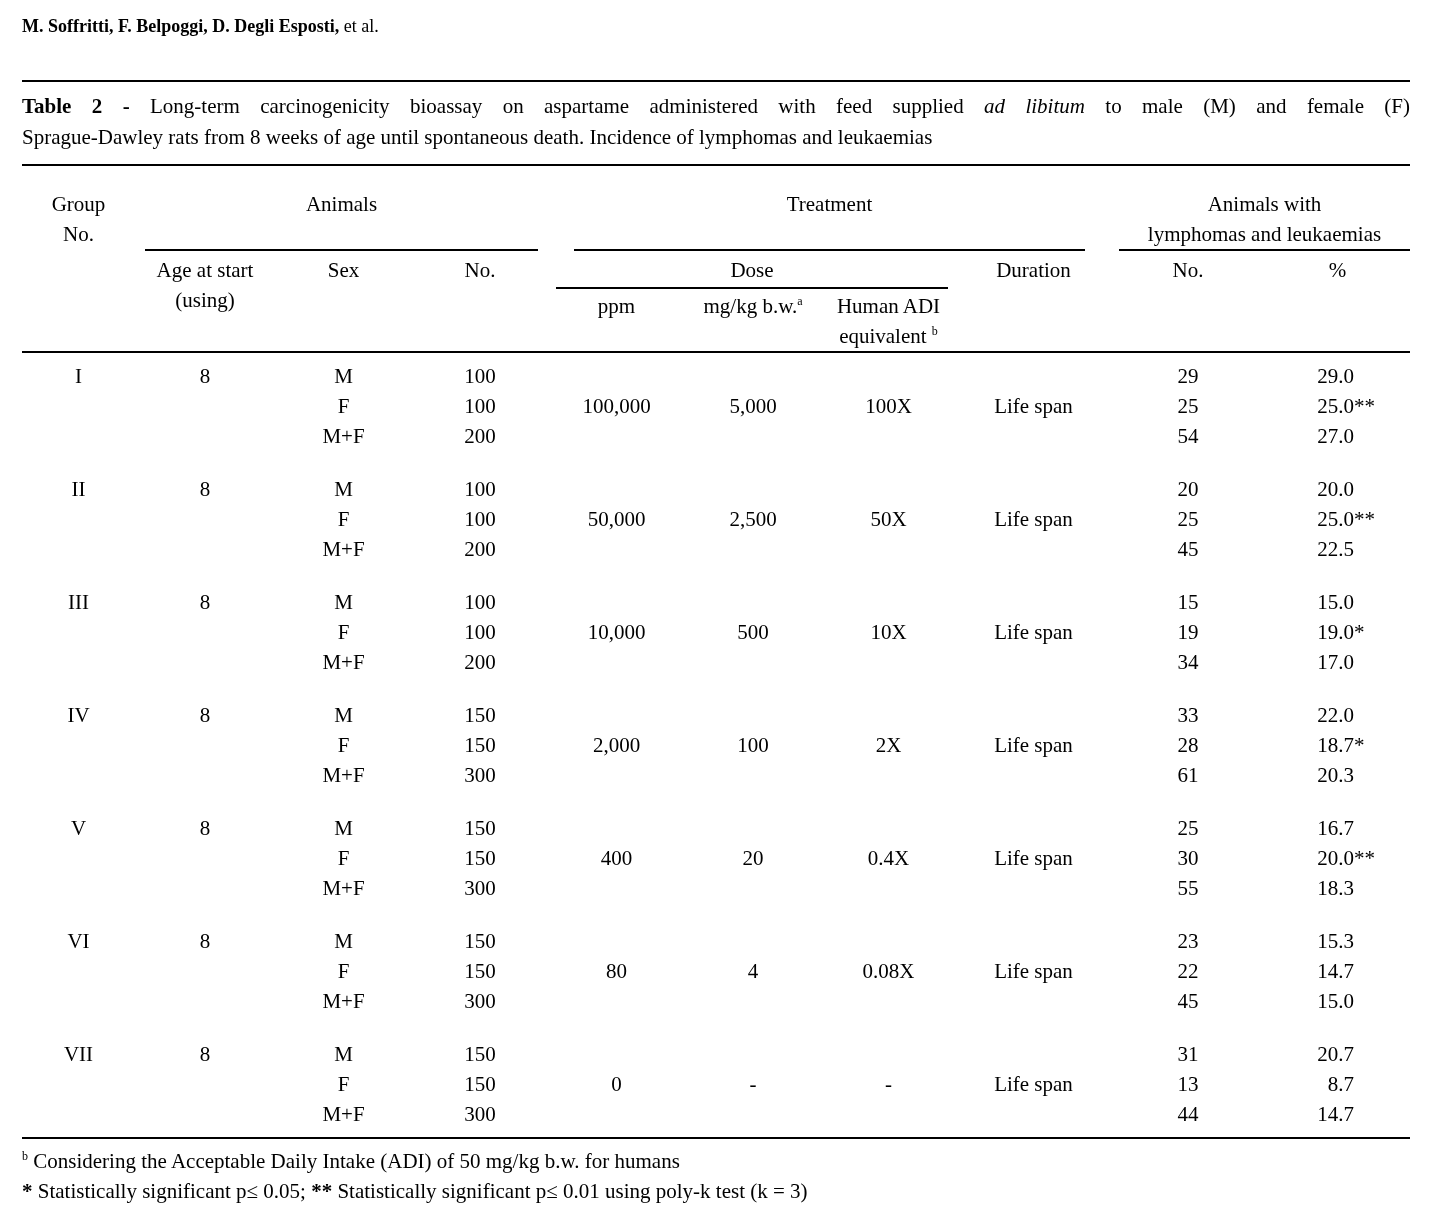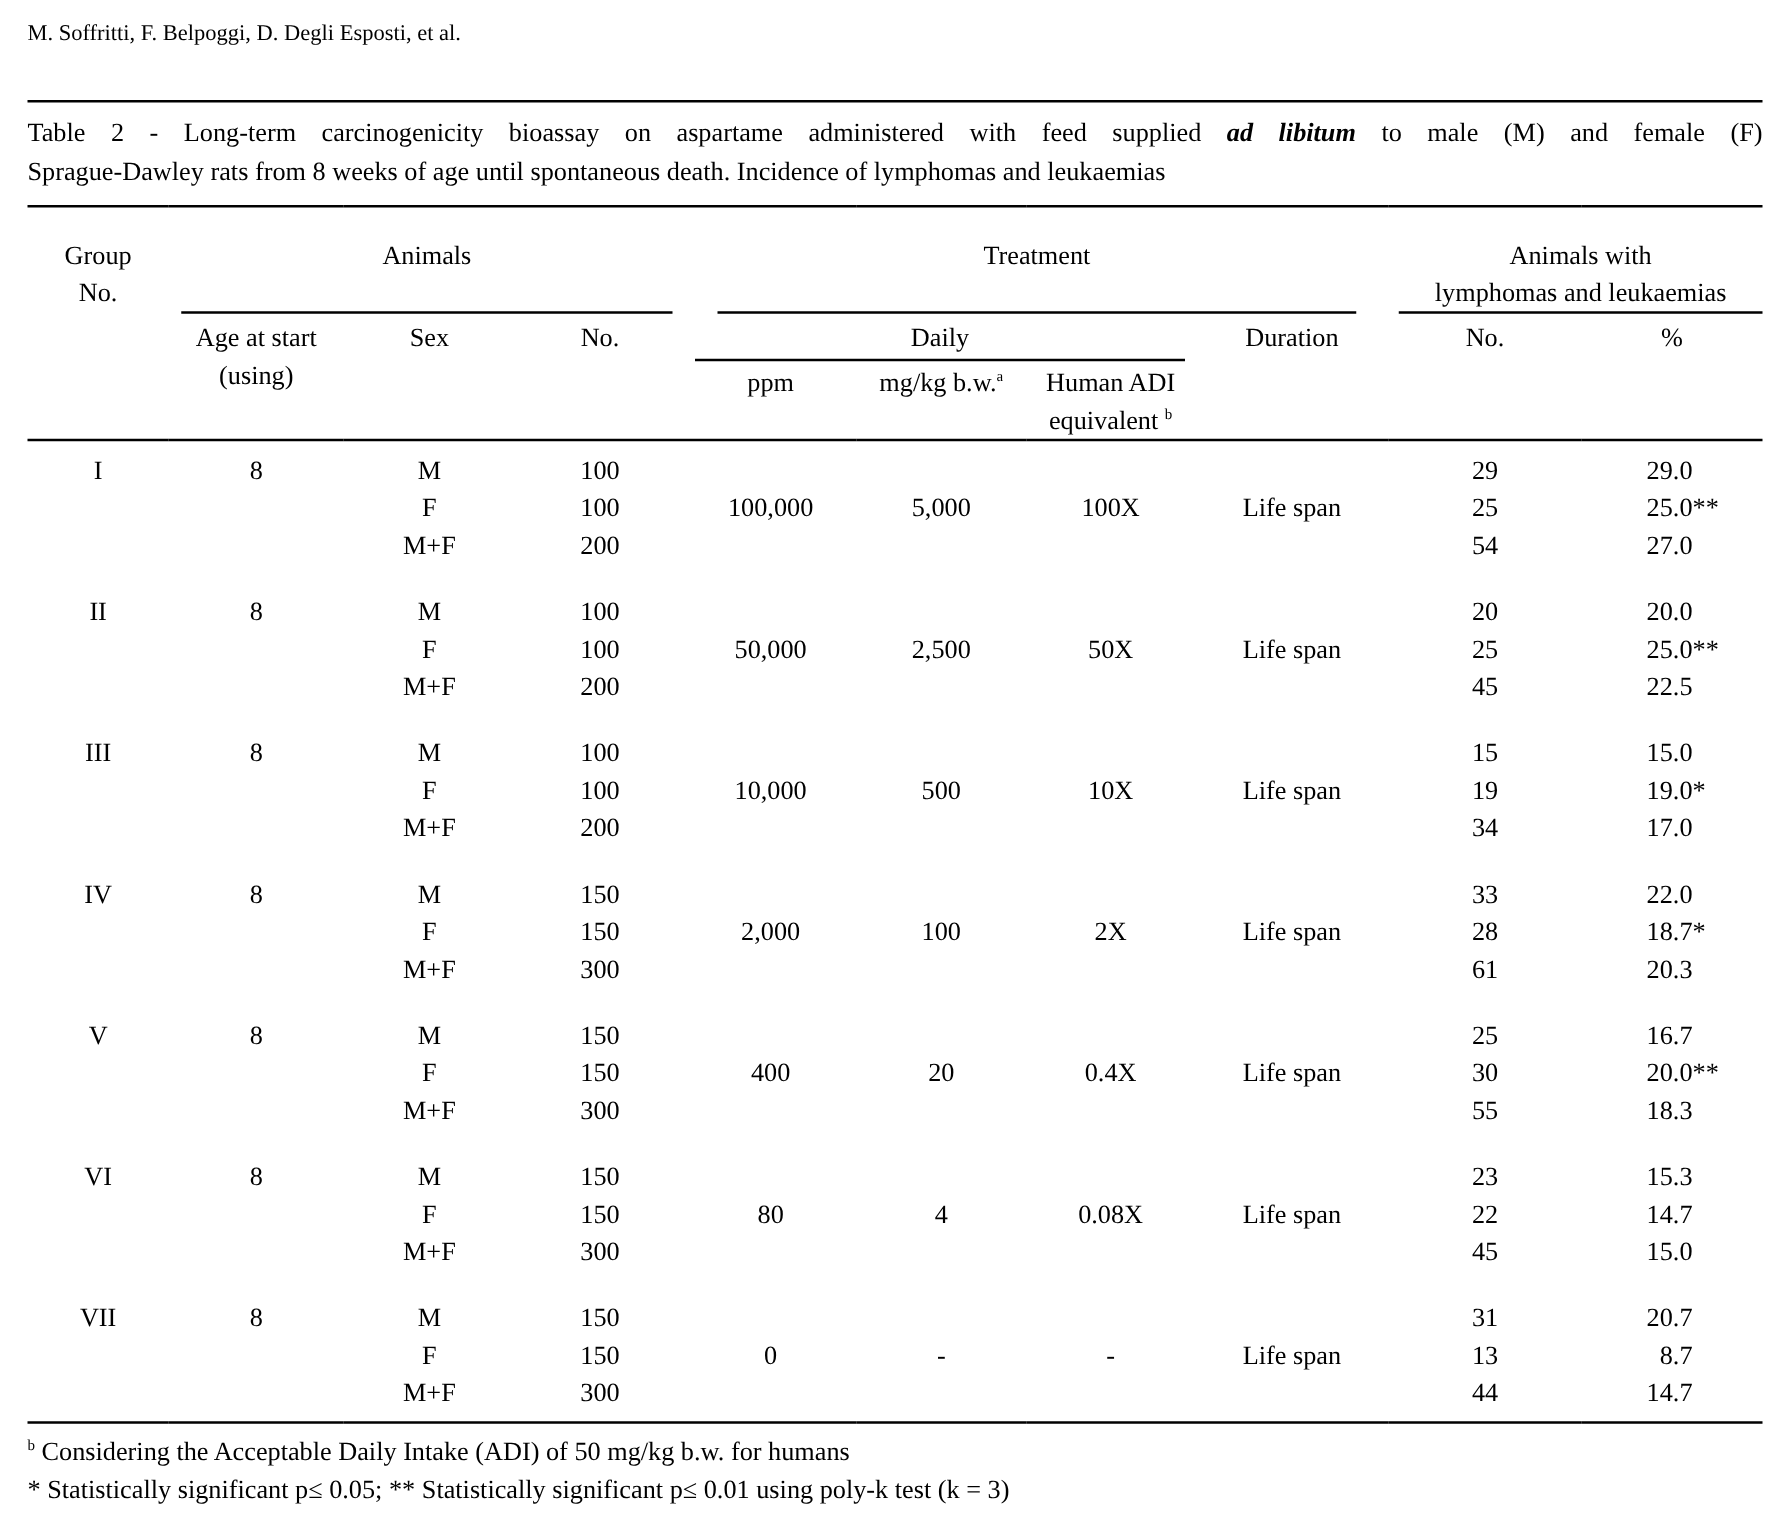--- a/index.html
+++ b/index.html
@@ -7,22 +7,22 @@
   body {
     width: 1432px;
     height: 1224px;
     color: #000;
     font-family: "Liberation Serif", "DejaVu Serif", serif;
     overflow: hidden;
   }
   .page { padding: 14px 22px 0 22px; }
 
   .authors { font-size: 18px; line-height: 24px; margin-bottom: 42px; }
-  .b { font-weight: normal; margin-top: 15px; }
-  .it { font-style: italic; font-weight: bold; }
+  .b { font-weight: bold; margin-top: 15px; }
+  .it { font-style: italic; }
 
   .rule { border-top: 2px solid #000; height: 0; }
 
   .caption { margin: 9px 0 11px 0; font-size: 21px; line-height: 31px; }
   .cap-line1 { text-align: justify; text-align-last: justify; }
   .cap-line2 { text-align: left; }
 
   table {
     width: 1388px;
     table-layout: fixed;
@@ -108,21 +108,21 @@
         </th>
       </tr>
       <tr class="h2">
         <th rowspan="2">
           <div>Age at start</div>
           <div>(using)</div>
         </th>
         <th rowspan="2">Sex</th>
         <th rowspan="2">No.</th>
         <th colspan="3">
-          <div class="ul2"><span>Daily</span></div>
+          <div class="ul2"><span>Dose</span></div>
         </th>
         <th rowspan="2">Duration</th>
         <th rowspan="2">No.</th>
         <th rowspan="2">%</th>
       </tr>
       <tr class="h3">
         <th>ppm</th>
         <th><span>mg/kg b.w.</span><sup>a</sup></th>
         <th>
           <div>Human ADI</div>

